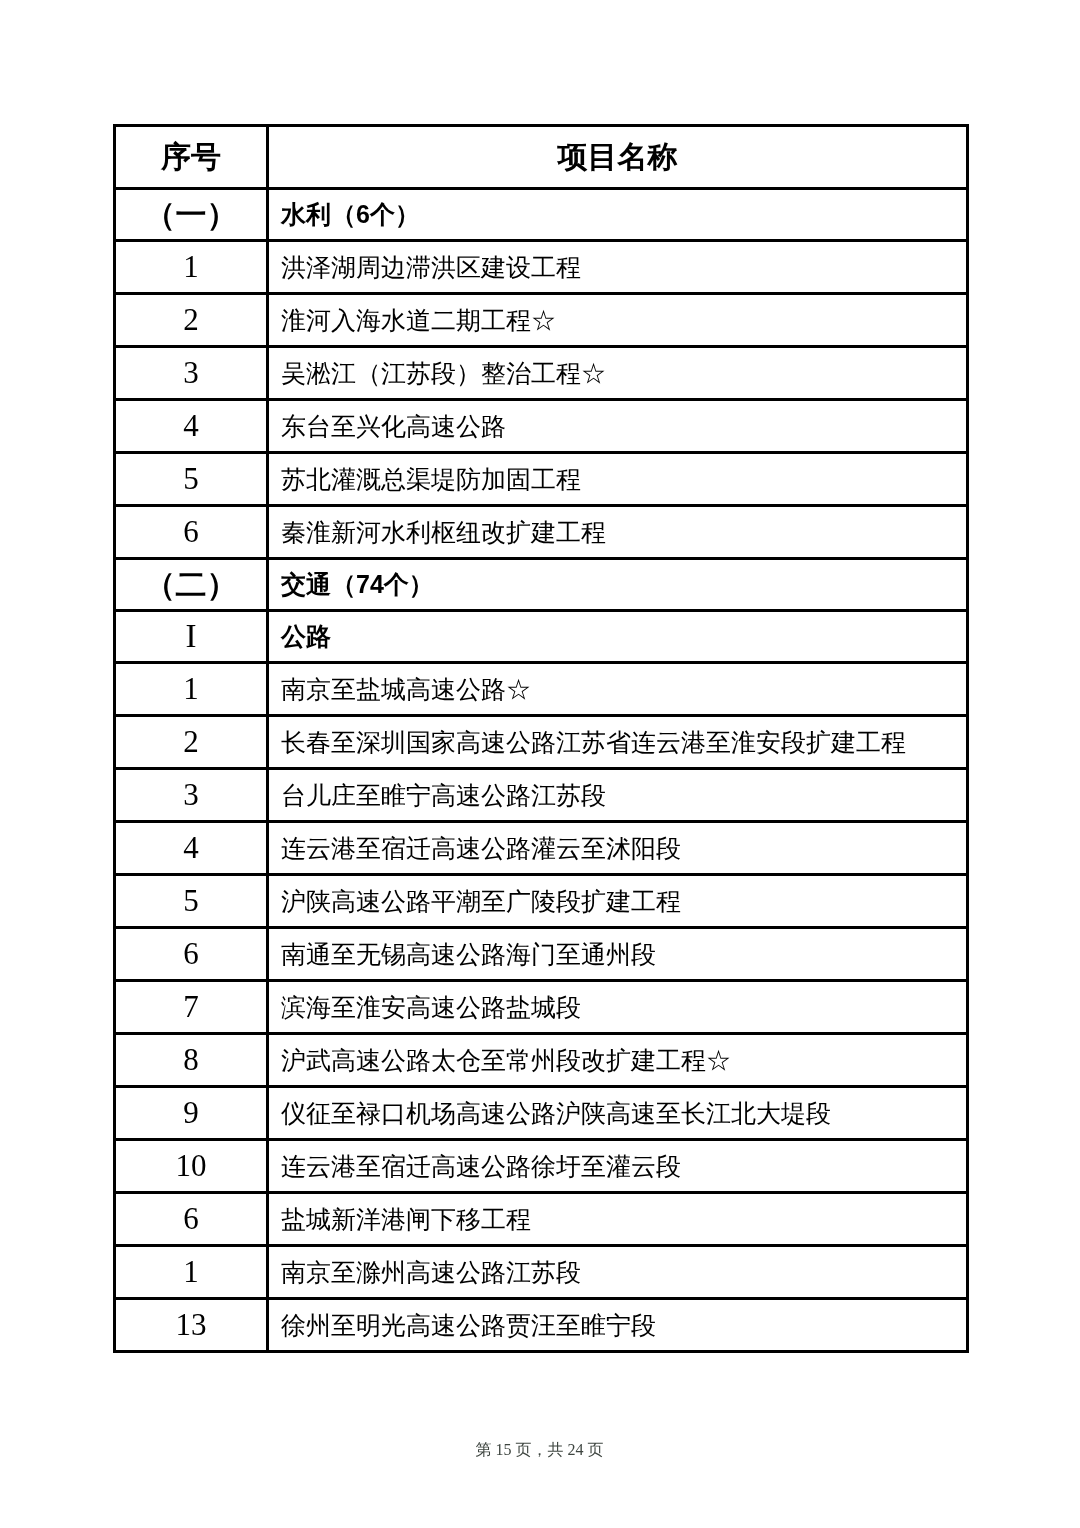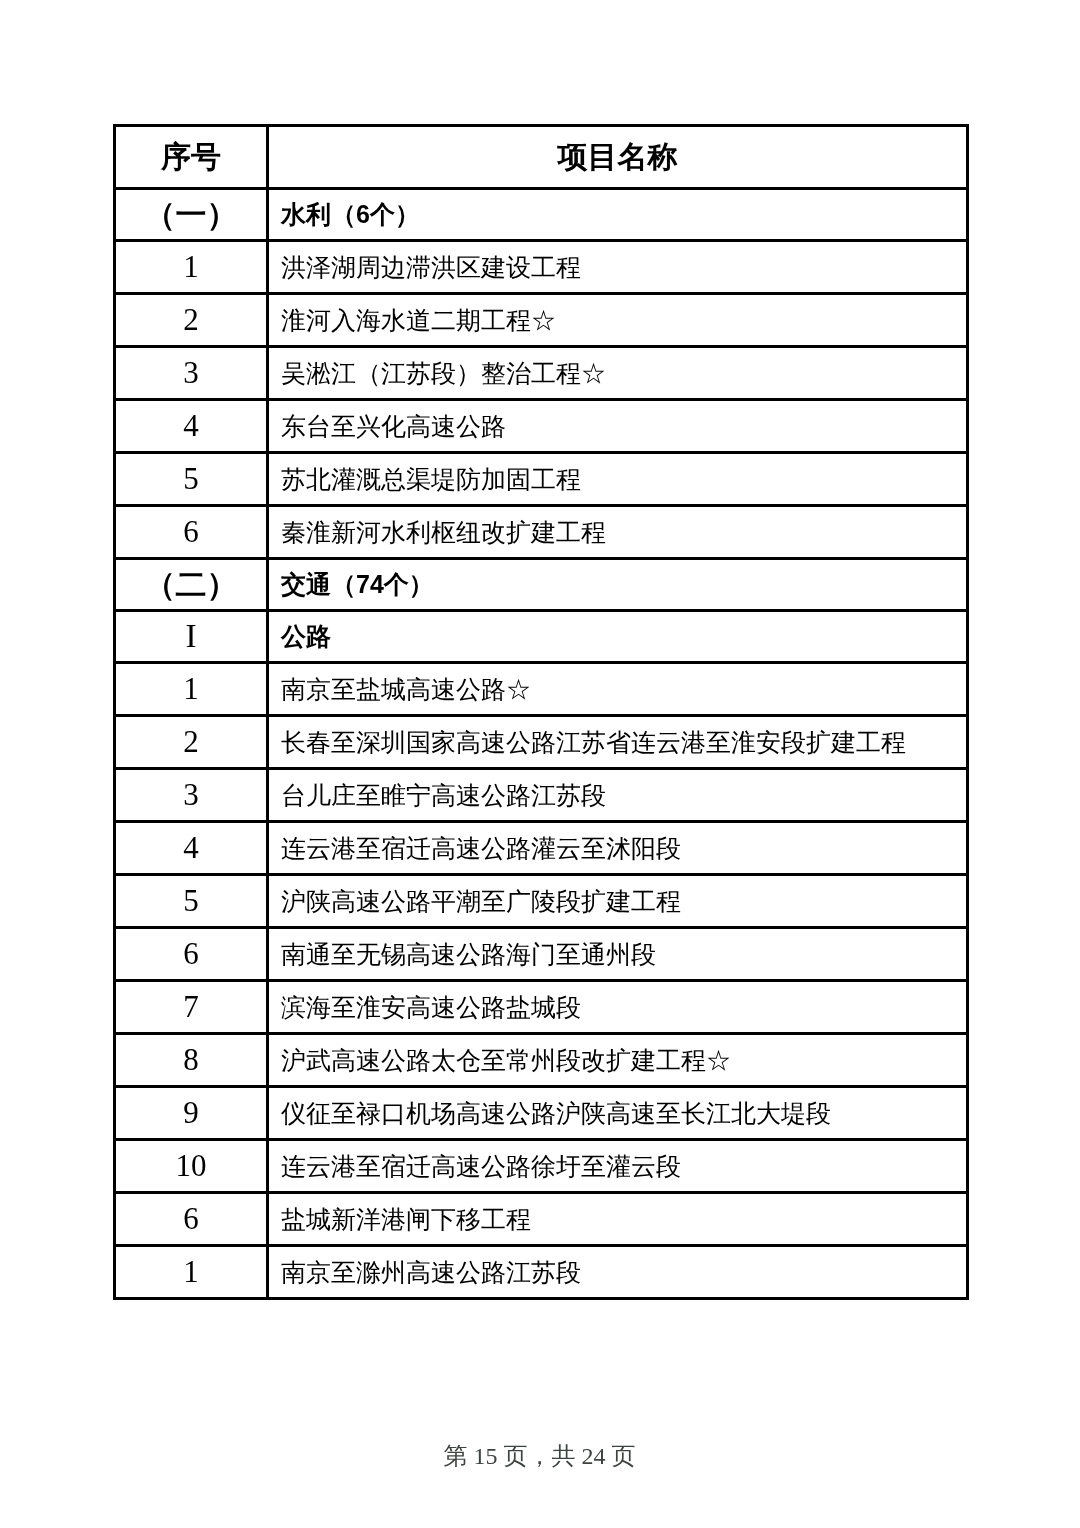--- a/index.html
+++ b/index.html
@@ -55,21 +55,21 @@
   tr.section td.seq.roman{
     font-family:"Liberation Serif","DejaVu Serif",serif;
     font-weight:normal;
     font-size:33px;
   }
   .page-footer{
     position:absolute;
     left:113px;top:1440px;
     width:853px;
     text-align:center;
-    font-size:24px;
+    font-size:16px;
     color:#3d443f;
     font-family:"Liberation Serif","DejaVu Serif",serif;
   }
 </style>
 </head>
 <body>
 
 <div class="table-wrap">
   <table>
     <colgroup>
@@ -161,17 +161,21 @@
           <td class="name">连云港至宿迁高速公路徐圩至灌云段</td>
         </tr>
         <tr class="item">
           <td class="seq">6</td>
           <td class="name">盐城新洋港闸下移工程</td>
         </tr>
         <tr class="item">
           <td class="seq">1</td>
           <td class="name">南京至滁州高速公路江苏段</td>
         </tr>
+        <tr class="item">
+          <td class="seq">13</td>
+          <td class="name">徐州至明光高速公路贾汪至睢宁段</td>
+        </tr>
       </tbody>
   </table>
 </div>
 
 <div class="page-footer">第 15 页，共 24 页</div>
 
 </body></html>

